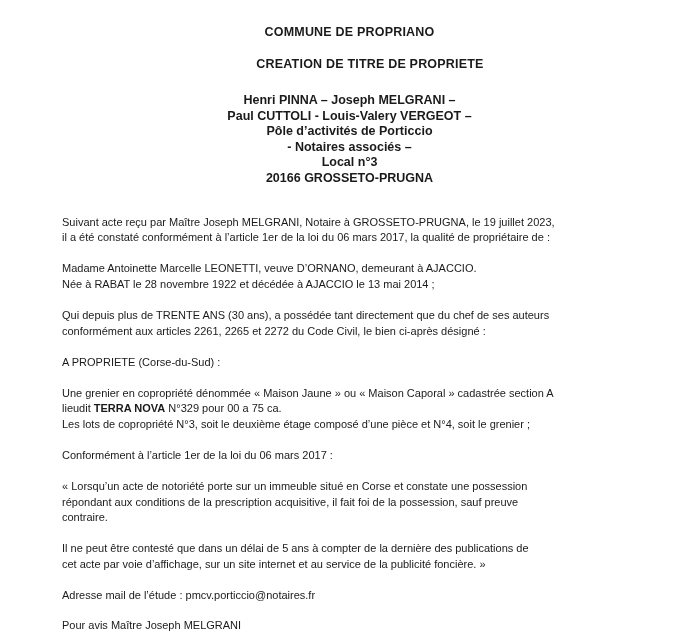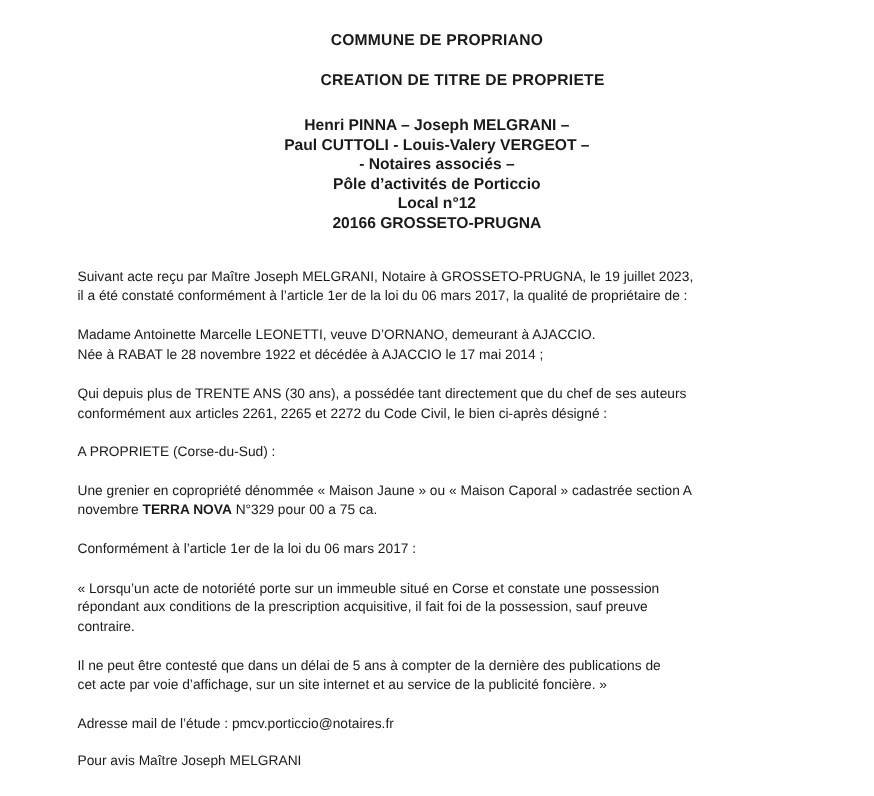--- a/index.html
+++ b/index.html
@@ -70,45 +70,45 @@
 <div class="page">
 
   <div class="letterhead">
     <div class="lh-title lh-commune">COMMUNE DE PROPRIANO</div>
 
     <div class="lh-title lh-creation">CREATION DE TITRE DE PROPRIETE</div>
 
     <div class="lh-names">
       <div>Henri PINNA – Joseph MELGRANI –</div>
       <div>Paul CUTTOLI - Louis-Valery VERGEOT –</div>
+      <div>Pôle d’activités de Porticcio</div>
       <div>- Notaires associés –</div>
-      <div>Pôle d’activités de Porticcio</div>
-      <div>Local n°12</div>
+      <div>Local n°3</div>
       <div>20166 GROSSETO-PRUGNA</div>
     </div>
   </div>
 
   <div class="body">
 
     <p class="para">Suivant acte reçu par Maître Joseph MELGRANI, Notaire à GROSSETO-PRUGNA, le 19 juillet 2023,
 il a été constaté conformément à l’article 1er de la loi du 06 mars 2017, la qualité de propriétaire de :</p>
     <div class="gap"></div>
 
     <p class="para">Madame Antoinette Marcelle LEONETTI, veuve D’ORNANO, demeurant à AJACCIO.
-Née à RABAT le 28 novembre 1922 et décédée à AJACCIO le 17 mai 2014 ;</p>
+Née à RABAT le 28 novembre 1922 et décédée à AJACCIO le 13 mai 2014 ;</p>
     <div class="gap"></div>
 
     <p class="para">Qui depuis plus de TRENTE ANS (30 ans), a possédée tant directement que du chef de ses auteurs
 conformément aux articles 2261, 2265 et 2272 du Code Civil, le bien ci-après désigné :</p>
     <div class="gap"></div>
 
     <p class="para">A PROPRIETE (Corse-du-Sud) :</p>
     <div class="gap"></div>
 
-    <p class="para"><span>Une grenier en copropriété dénommée « Maison Jaune » ou « Maison Caporal » cadastrée section A</span><br><span>novembre </span><b>TERRA NOVA</b><span> N°329 pour 00 a 75 ca.</span><br></p>
+    <p class="para"><span>Une grenier en copropriété dénommée « Maison Jaune » ou « Maison Caporal » cadastrée section A</span><br><span>lieudit </span><b>TERRA NOVA</b><span> N°329 pour 00 a 75 ca.</span><br><span>Les lots de copropriété N°3, soit le deuxième étage composé d’une pièce et N°4, soit le grenier ;</span></p>
     <div class="gap"></div>
 
     <p class="para">Conformément à l’article 1er de la loi du 06 mars 2017 :</p>
     <div class="gap"></div>
 
     <p class="para">« Lorsqu’un acte de notoriété porte sur un immeuble situé en Corse et constate une possession
 répondant aux conditions de la prescription acquisitive, il fait foi de la possession, sauf preuve
 contraire.</p>
     <div class="gap"></div>
 

